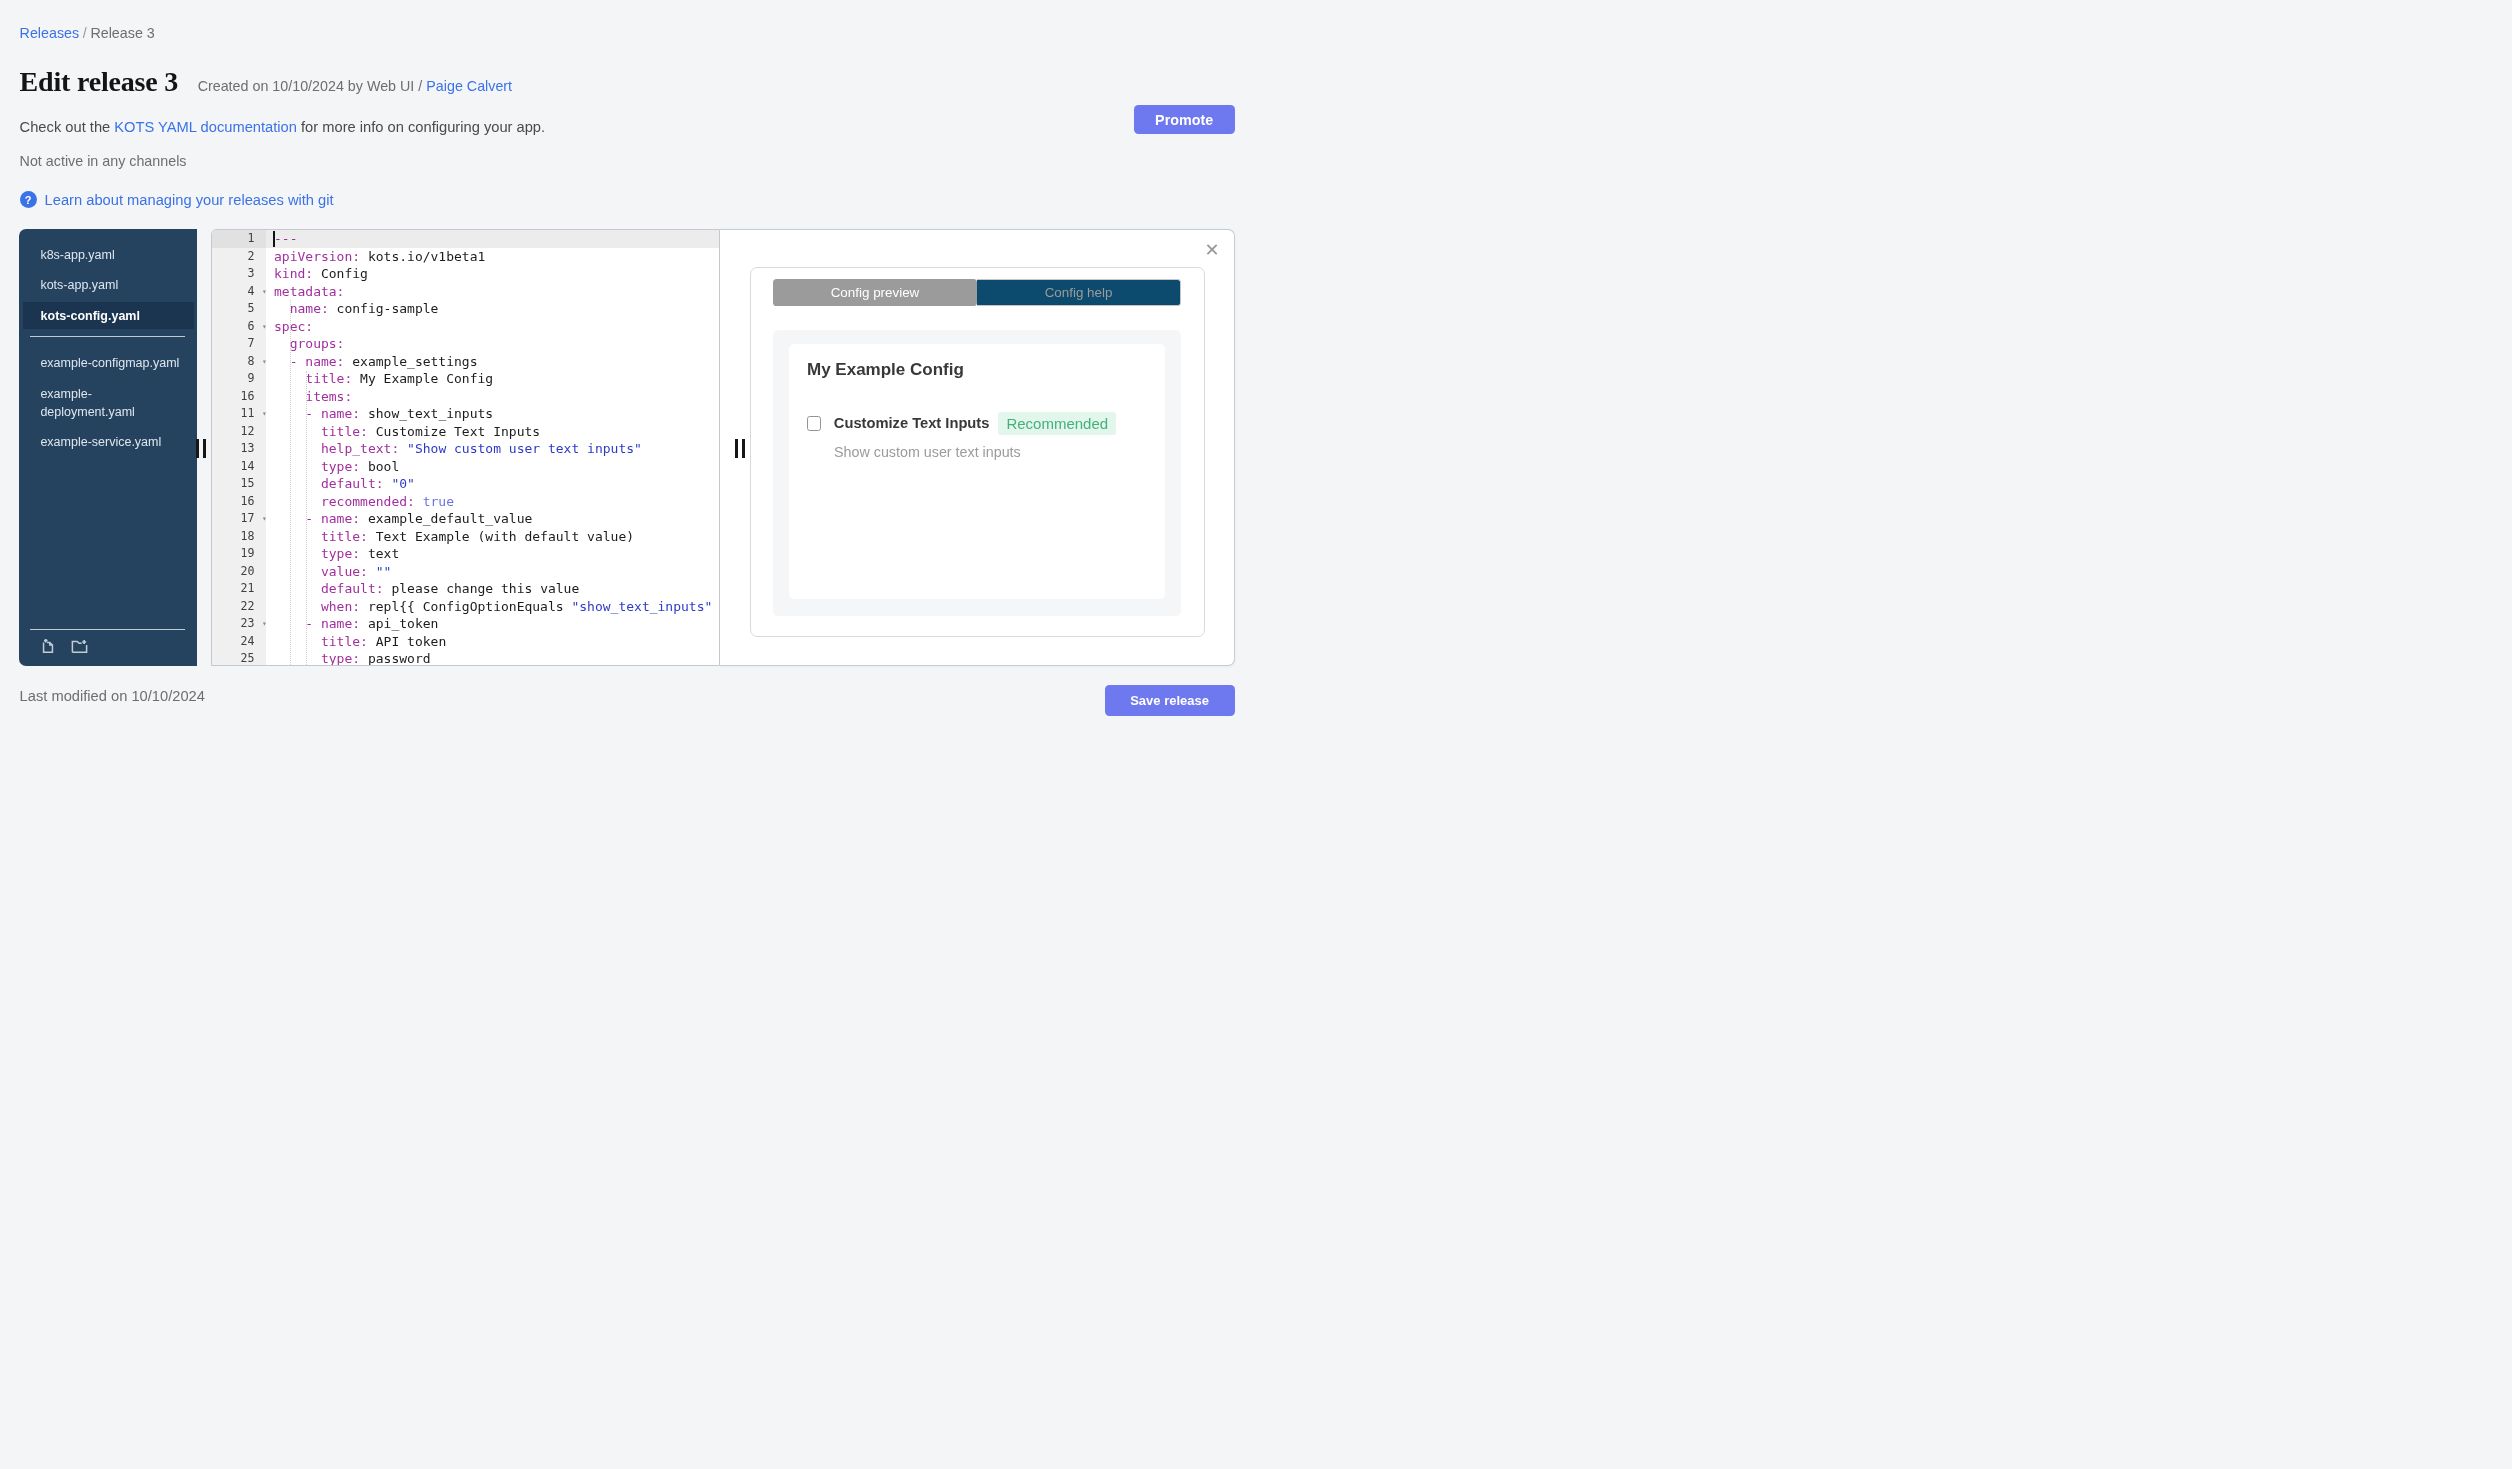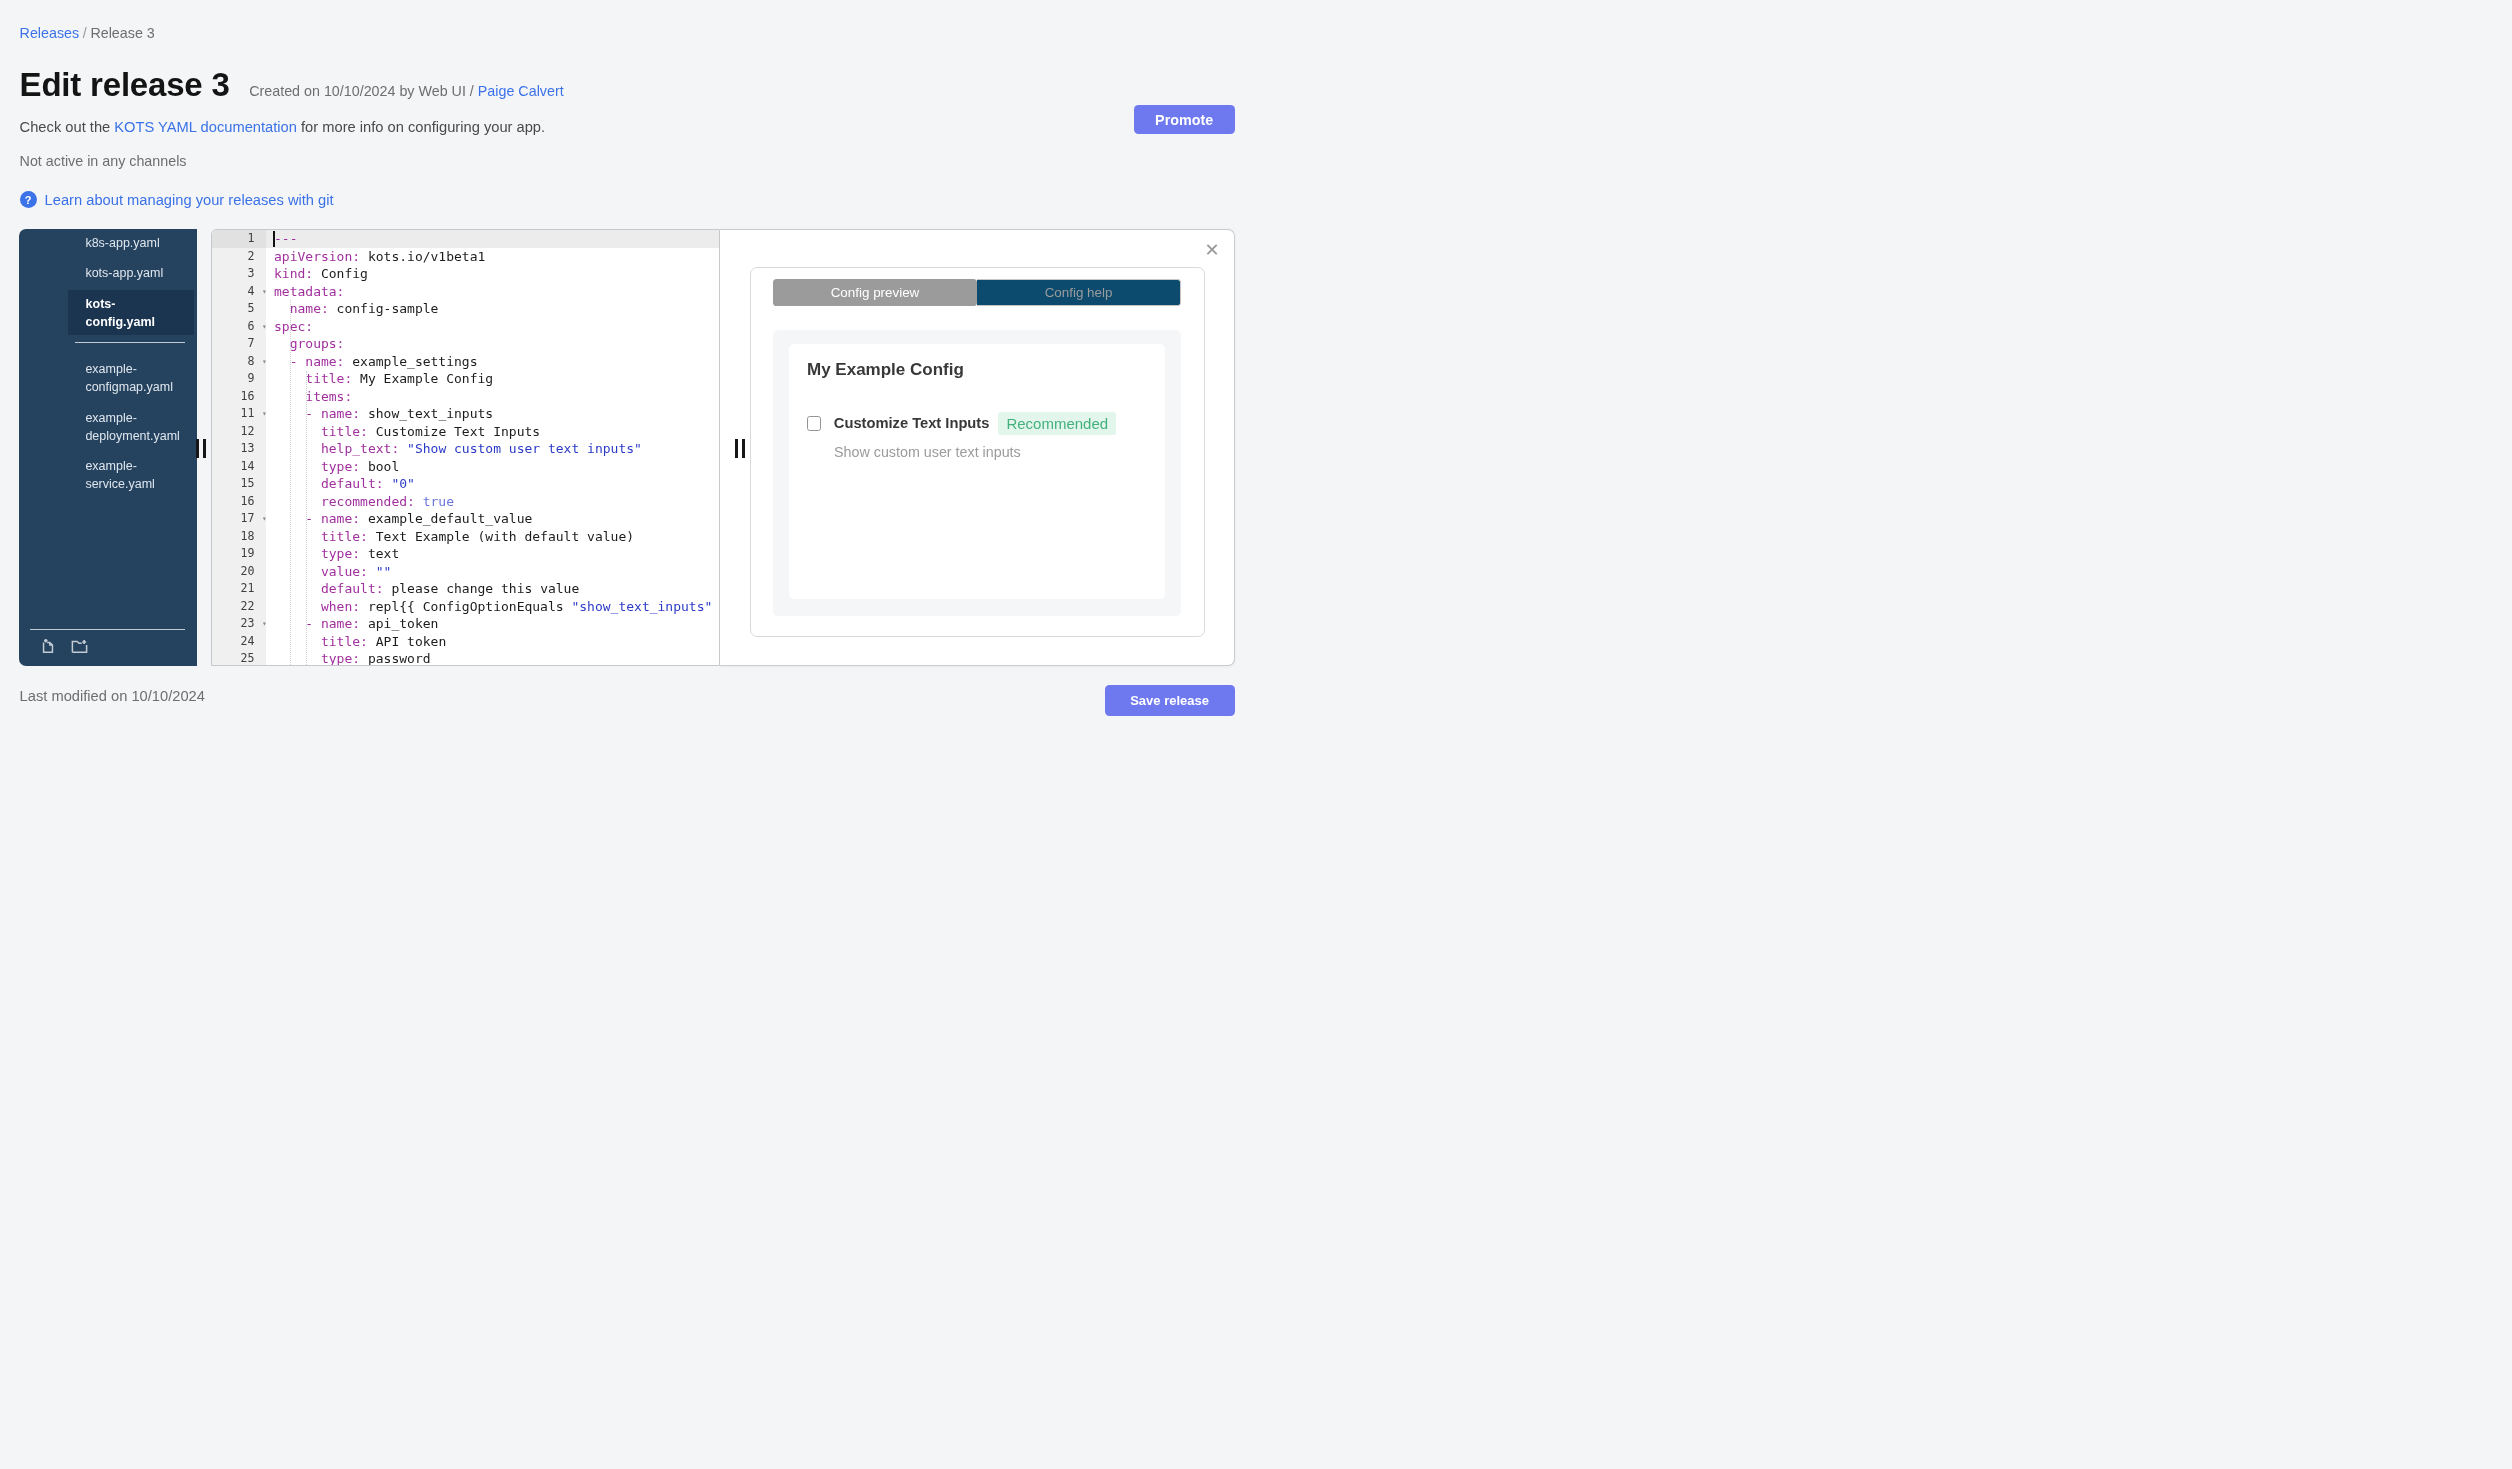--- a/index.html
+++ b/index.html
@@ -13,21 +13,21 @@
   }
   a { text-decoration:none; cursor:pointer; }
   .link { color:var(--link,#3b72e8); }
 
   
   .breadcrumb { position:absolute; left:19.6px; top:25px; font-size:14.3px; color:#9a9a9a; }
   .breadcrumb .sep { color:#9a9a9a; padding:0 3.6px; }
   .breadcrumb .current { color:#6e6e6e; }
 
   .title-row { position:absolute; left:19.6px; top:66px; display:flex; align-items:baseline; }
-  .page-title { font-size:33px; font-weight:700; color:#141414; letter-spacing:-0.2px; }
+  .page-title { font-size:28px; font-weight:700; color:#141414; letter-spacing:-0.2px;font-family:Liberation Serif, serif; }
   .created { margin-left:19.6px; font-size:14.3px; color:#6e6e6e; }
 
   .docs-line { position:absolute; left:19.6px; top:119px; font-size:14.7px; color:#4a4a4a; }
   .channel-status { position:absolute; left:19.6px; top:153px; font-size:14.3px; color:#6e6e6e; }
 
   .git-row { position:absolute; left:19.6px; top:191px; display:flex; align-items:center; font-size:14.7px; }
   .help-badge {
     width:17px; height:17px; border-radius:50%; background:var(--link,#3b72e8);
     color:#fff; font-size:11px; font-weight:700; display:flex; align-items:center; justify-content:center;
     margin-right:8px; flex:0 0 auto;
@@ -43,21 +43,21 @@
 
   
   .workspace { position:absolute; left:19px; top:229px; width:1216px; height:437px; }
 
   
   .sidebar {
     position:absolute; left:0; top:0; bottom:0; width:178px;
     background:var(--sidebar-bg,#25425f); border-radius:7.1px 0 0 7.1px;
     display:flex; flex-direction:column; color:#dfe7ee; z-index:2;
   }
-  .file-list { padding-top:0; flex:1 1 auto; overflow:hidden;margin-left:45px; }
+  .file-list { padding-top:12px; flex:1 1 auto; overflow:hidden; }
   .sb-item {
     padding:4.5px 16px 4.5px 21.4px; margin-bottom:3.6px; font-size:12.5px; line-height:18px;
     cursor:pointer; word-break:normal;
   }
   .sb-item.selected {
     background:var(--sidebar-selected-bg,#1b3450); color:#fff; font-weight:700;
     margin:0 2.7px 3.6px 3.6px; padding-left:18px;
   }
   .sb-divider { border-top:0.9px solid #c2cad2; margin:7.1px 11.6px 12.5px 10.7px; }
   .sb-footer { flex:0 0 auto; }

